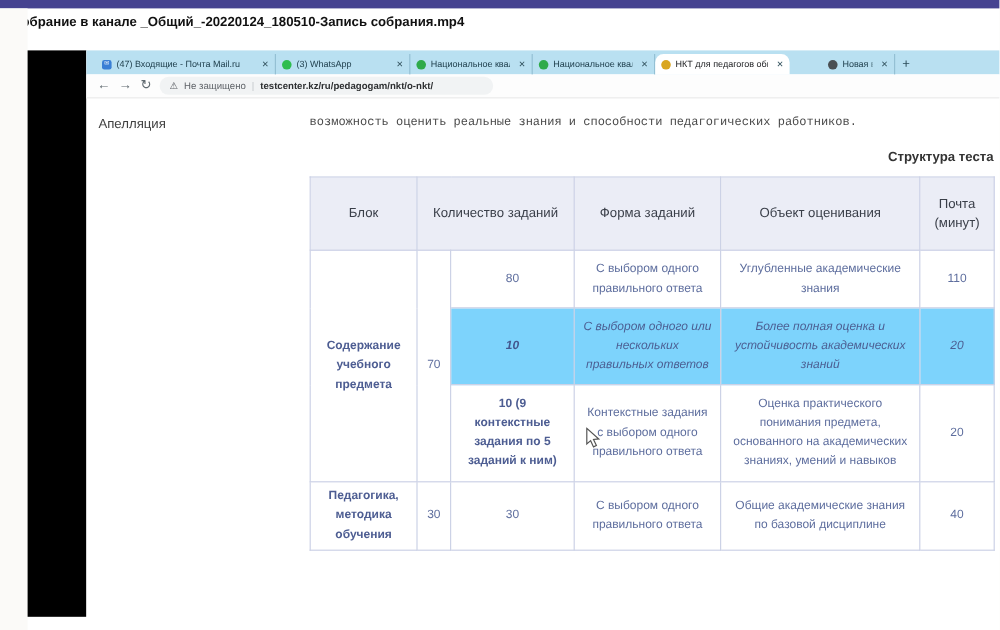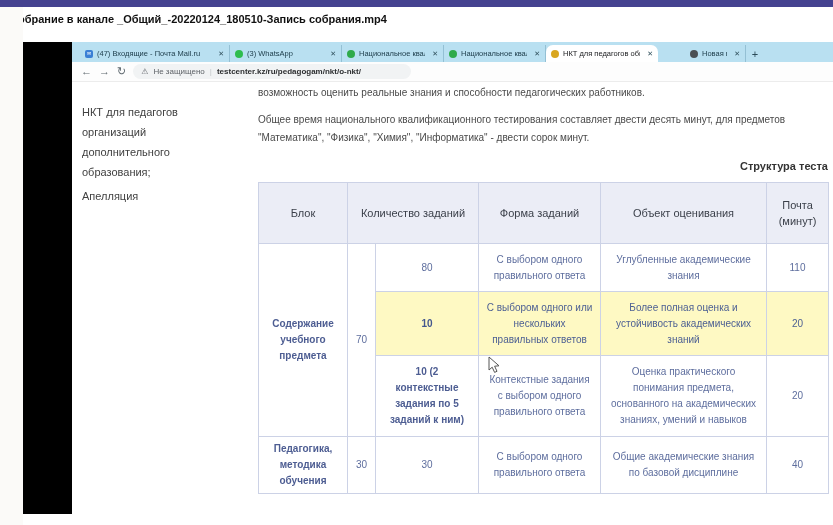--- a/index.html
+++ b/index.html
@@ -44,31 +44,31 @@
   .addr-pill .sep{color:#c4c7ca;}
   .addr-pill .url{color:#2d2f31;font-weight:bold;}
 
   .content{display:flex;height:443px;}
   .sidebar{width:186px;box-sizing:border-box;padding:8px 12px 0 10px;font-size:11px;color:#414141;}
   .side-item{line-height:20px;cursor:pointer;}
   .side-item.i2{margin-top:12px;width:120px;}
   .side-item.i3{margin-top:4px;}
 
   .main{width:570px;box-sizing:border-box;padding-top:2px;font-size:10px;color:#4a4a4a;}
-  .para{margin:0 0 9px 0;line-height:18px;}
+  .para{margin:10px 0 9px 0;line-height:18px;font-family:Liberation Mono, monospace;}
   .tbl-title{margin:13px 0 10px 0;text-align:right;font-weight:bold;font-size:11px;color:#333;}
 
   table{border-collapse:collapse;table-layout:fixed;width:570px;font-size:10px;color:#5e6e9e;}
   col.c-block{width:89px;} col.c-total{width:28px;} col.c-count{width:103px;}
   col.c-form{width:122px;} col.c-obj{width:166px;} col.c-time{width:62px;}
   th,td{border:1px solid #ccd2e6;text-align:center;vertical-align:middle;padding:4px 7px;line-height:16px;}
   thead th{background:#ebedf6;color:#3a3f49;font-weight:normal;font-size:11px;height:52px;}
   tr.r1{height:48px;} tr.r2{height:64px;} tr.r3{height:81px;} tr.r4{height:56px;}
   td.bold{font-weight:bold;color:#4d5d92;margin-top:29px;}
-  tr.hl td{background:#fef9c3;color:#4c5f93;}
+  tr.hl td{background:#7dd3fc;color:#4c5f93;font-style:italic;}
   tr.hl td.bold{color:#44578e;}
 
   .cursor{position:absolute;left:488px;top:356px;}
 </style>
 </head>
 <body>
 
 <div class="stage">
   <div class="accent-bar"></div>
   <div class="video-title">Собрание в канале _Общий_-20220124_180510-Запись собрания.mp4</div>
@@ -118,27 +118,25 @@
       <div class="addr-pill">
         <span class="warn">⚠</span>
         <span>Не защищено</span>
         <span class="sep">|</span>
         <span class="url">testcenter.kz/ru/pedagogam/nkt/o-nkt/</span>
       </div>
     </div>
 
     <div class="content">
       <div class="sidebar">
-        <div class="side-item i2">НКТ для педагогов организаций дополнительного образования;</div>
         <div class="side-item i3">Апелляция</div>
       </div>
 
       <div class="main">
         <p class="para">возможность оценить реальные знания и способности педагогических работников.</p>
-        <p class="para">Общее время национального квалификационного тестирования составляет двести десять минут, для предметов "Математика", "Физика", "Химия", "Информатика" - двести сорок минут.</p>
         <div class="tbl-title">Структура теста</div>
 
         <table>
           <colgroup>
             <col class="c-block">
               <col class="c-total">
               <col class="c-count">
             <col class="c-form">
               <col class="c-obj">
               <col class="c-time">
@@ -161,21 +159,21 @@
               <td>Углубленные академические знания</td>
               <td>110</td>
             </tr>
             <tr class="r2 hl">
               <td class="bold">10</td>
               <td>С выбором одного или нескольких правильных ответов</td>
               <td>Более полная оценка и устойчивость академических знаний</td>
               <td>20</td>
             </tr>
             <tr class="r3">
-              <td class="bold">10 (2 контекстные задания по 5 заданий к ним)</td>
+              <td class="bold">10 (9 контекстные задания по 5 заданий к ним)</td>
               <td>Контекстные задания с выбором одного правильного ответа</td>
               <td>Оценка практического понимания предмета, основанного на академических знаниях, умений и навыков</td>
               <td>20</td>
             </tr>
             <tr class="r4">
               <td class="bold">Педагогика, методика обучения</td>
               <td>30</td>
               <td>30</td>
               <td>С выбором одного правильного ответа</td>
               <td>Общие академические знания по базовой дисциплине</td>

